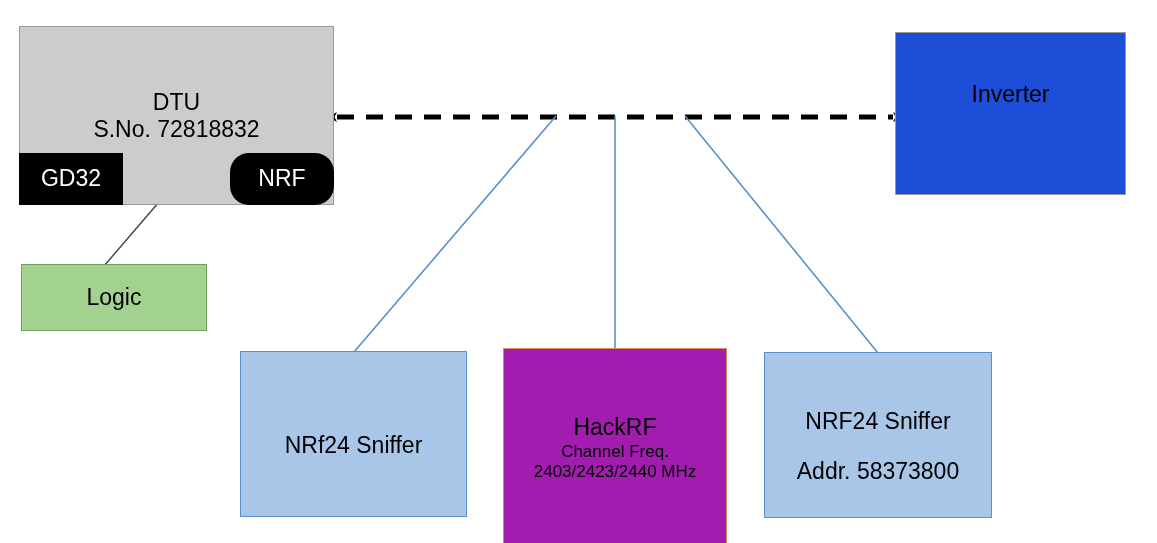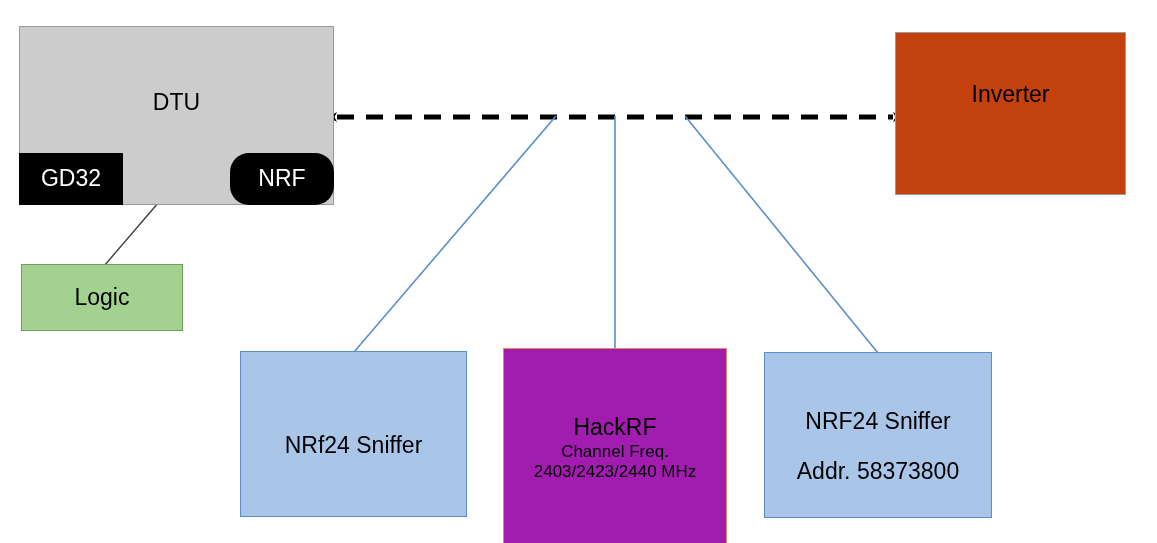--- a/index.html
+++ b/index.html
@@ -14,26 +14,26 @@
   #dtu{left:19px;top:26px;width:315px;height:179px;background:#cccccc;
        border:1px solid #9a9a9a;justify-content:flex-start;padding-top:62px;}
   #dtu .lbl{font-size:23px;}
 
   
   #gd32{left:19px;top:153px;width:104px;height:52px;background:#000000;color:#ffffff;}
   #nrf{left:230px;top:153px;width:104px;height:52px;background:#000000;color:#ffffff;border-radius:19px;}
   #gd32 .lbl,#nrf .lbl{font-size:23px;}
 
   
-  #logic{left:21px;top:264px;width:162px;height:67px;background:#a3d18f;
+  #logic{left:21px;top:264px;width:186px;height:67px;background:#a3d18f;
          border:1px solid #6f9f5b;}
   #logic .lbl{font-size:23px;}
 
   
-  #inverter{left:895px;top:32px;width:231px;height:163px;background:#c2410c;
+  #inverter{left:895px;top:32px;width:231px;height:163px;background:#1d4ed8;
             border:1px solid #9a9a9a;justify-content:flex-start;padding-top:48px;}
   #inverter .lbl{font-size:23px;}
 
   
   .sniffer{background:#a9c6e9;border:1px solid #5b8fc9;}
   #sniffer-left{left:240px;top:351px;width:227px;height:166px;}
   #sniffer-right{left:764px;top:352px;width:228px;height:166px;}
   .sniffer .lbl{font-size:23px;margin-top:23px;}
 
   
@@ -72,20 +72,21 @@
 
     <line x1="177" y1="181" x2="104" y2="266" stroke="#3f3f3f" stroke-width="1.4"></line>
 
     <line x1="556" y1="116" x2="354" y2="352" stroke="#5b8fc9" stroke-width="1.6"></line>
     <line x1="615" y1="116" x2="615" y2="349" stroke="#5b8fc9" stroke-width="1.6"></line>
     <line x1="685" y1="116" x2="878" y2="353" stroke="#5b8fc9" stroke-width="1.6"></line>
   </svg>
 
   <div class="node" id="dtu">
     <span class="lbl">DTU</span>
+    <span class="lbl">S.No. 72818832</span>
   </div>
 
   <div class="node" id="gd32">
     <span class="lbl">GD32</span>
   </div>
 
   <div class="node" id="nrf">
     <span class="lbl">NRF</span>
   </div>
 

